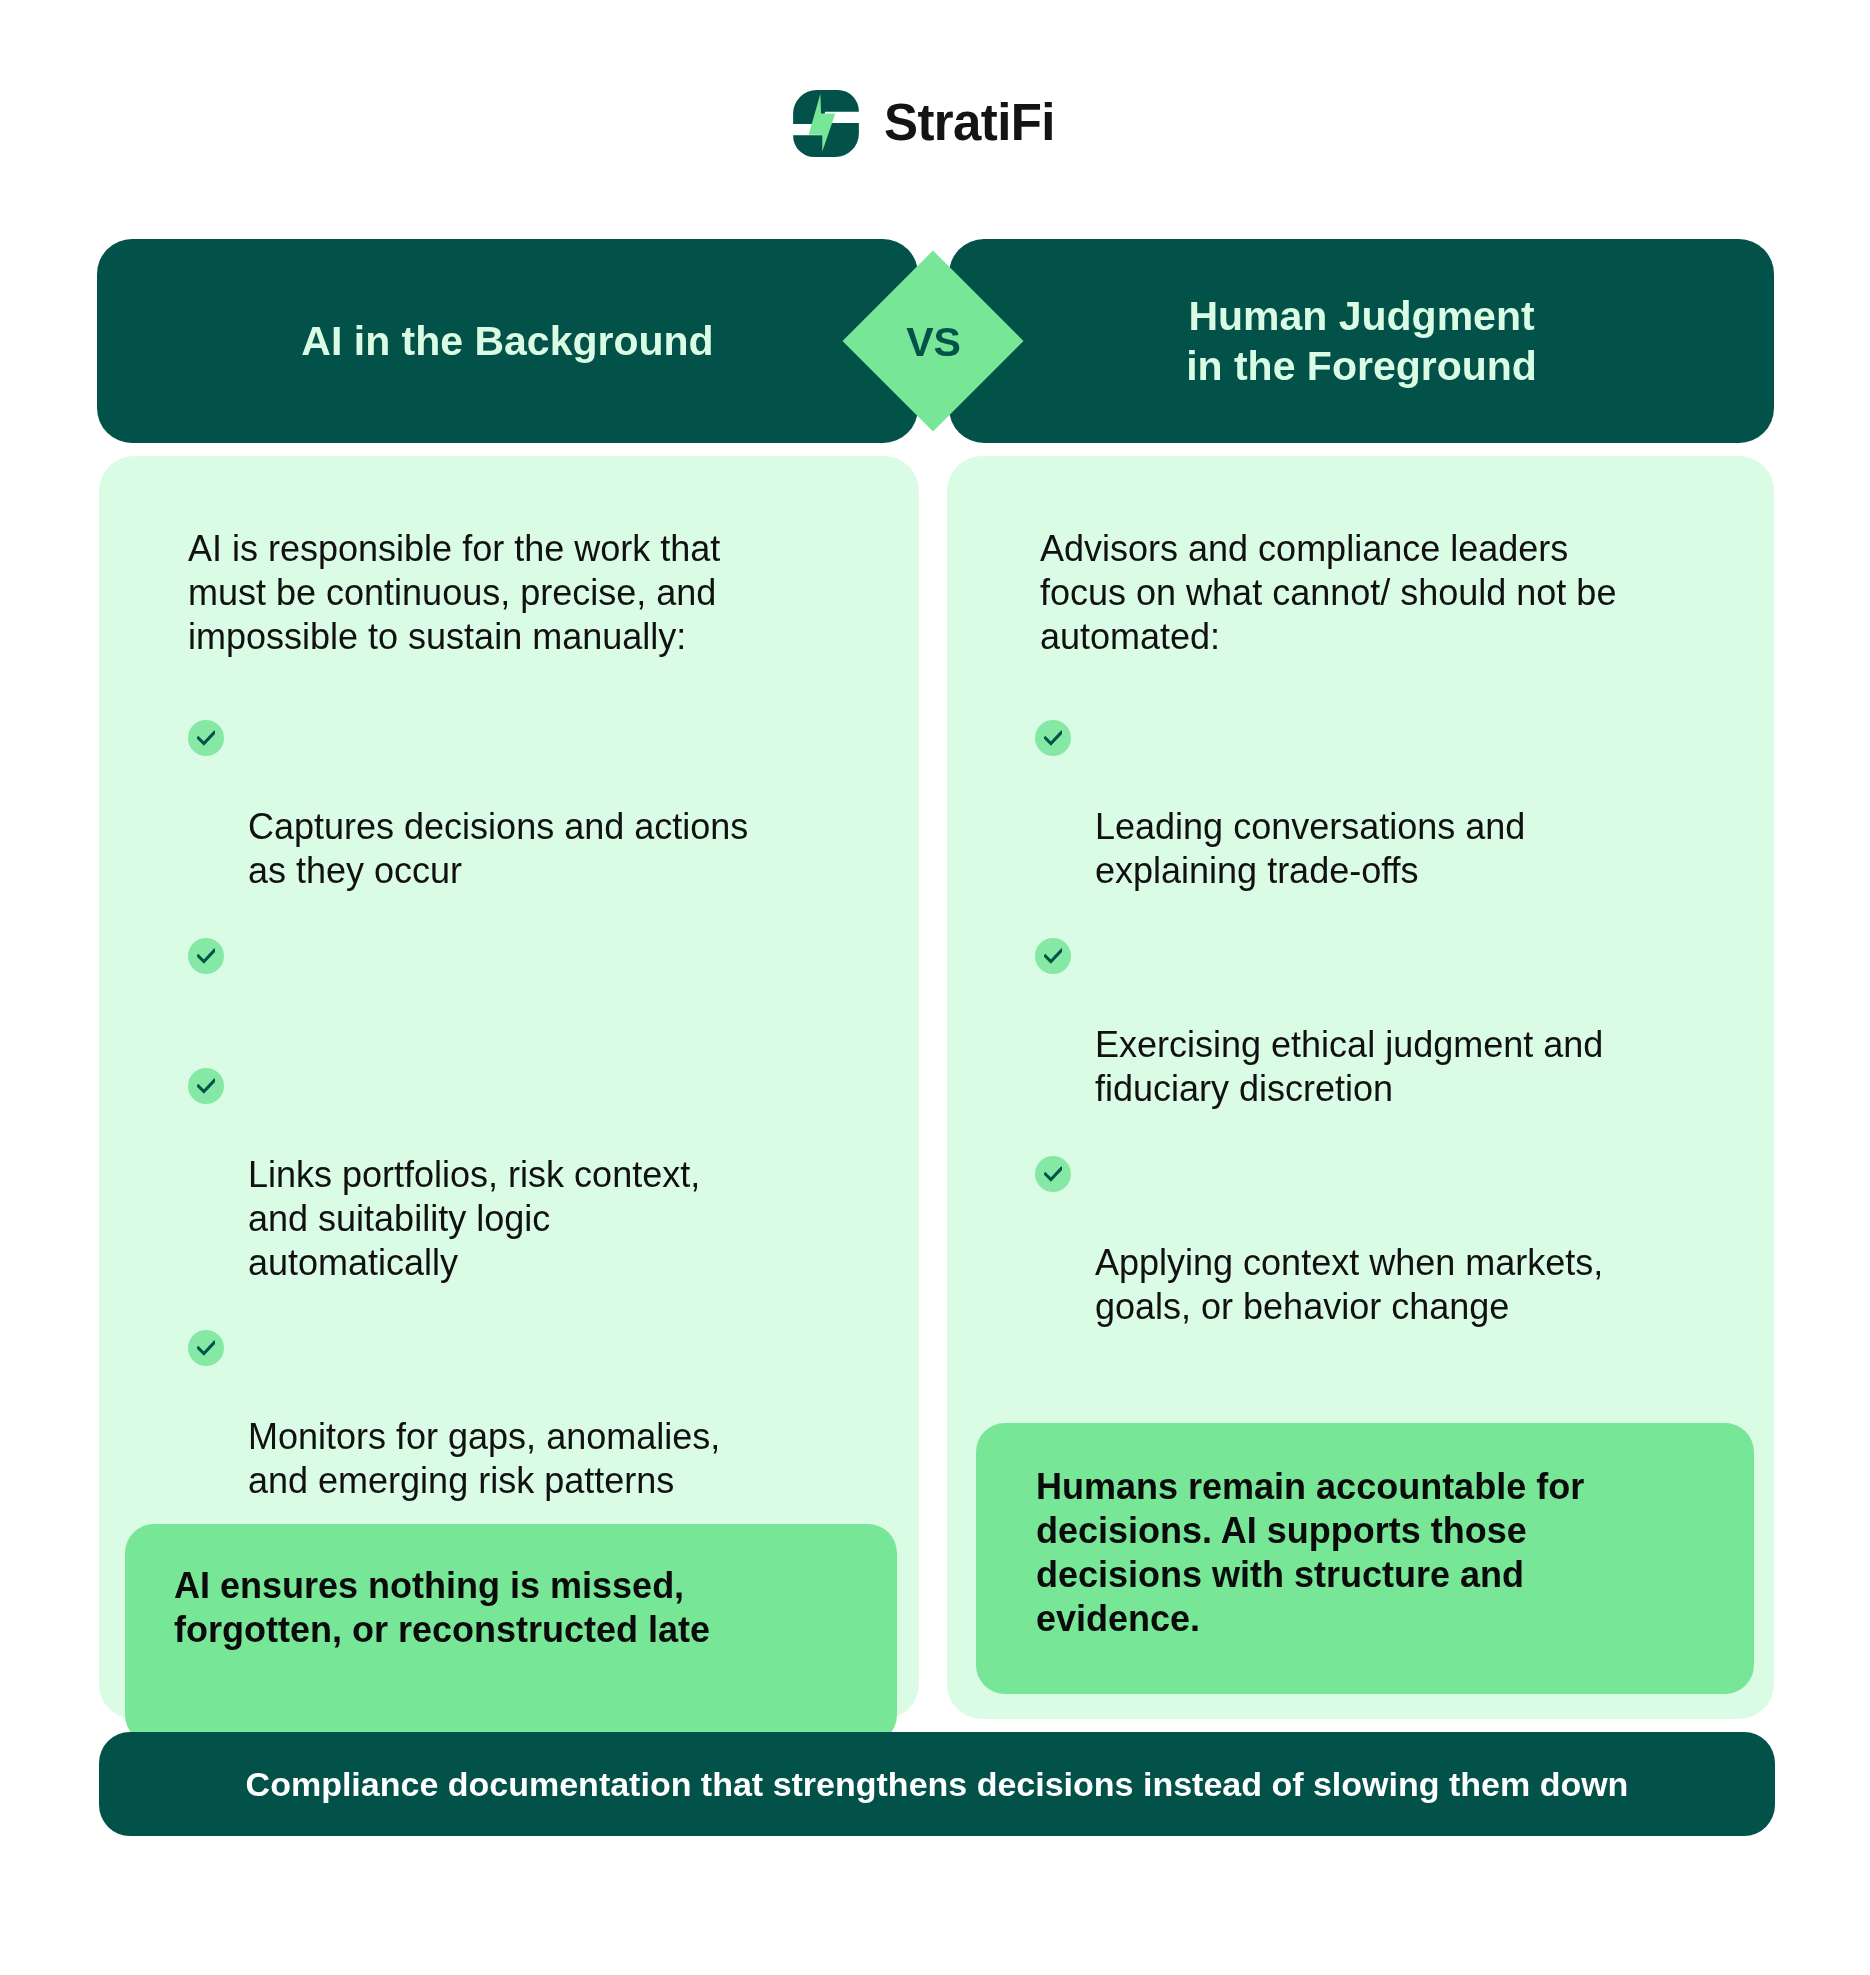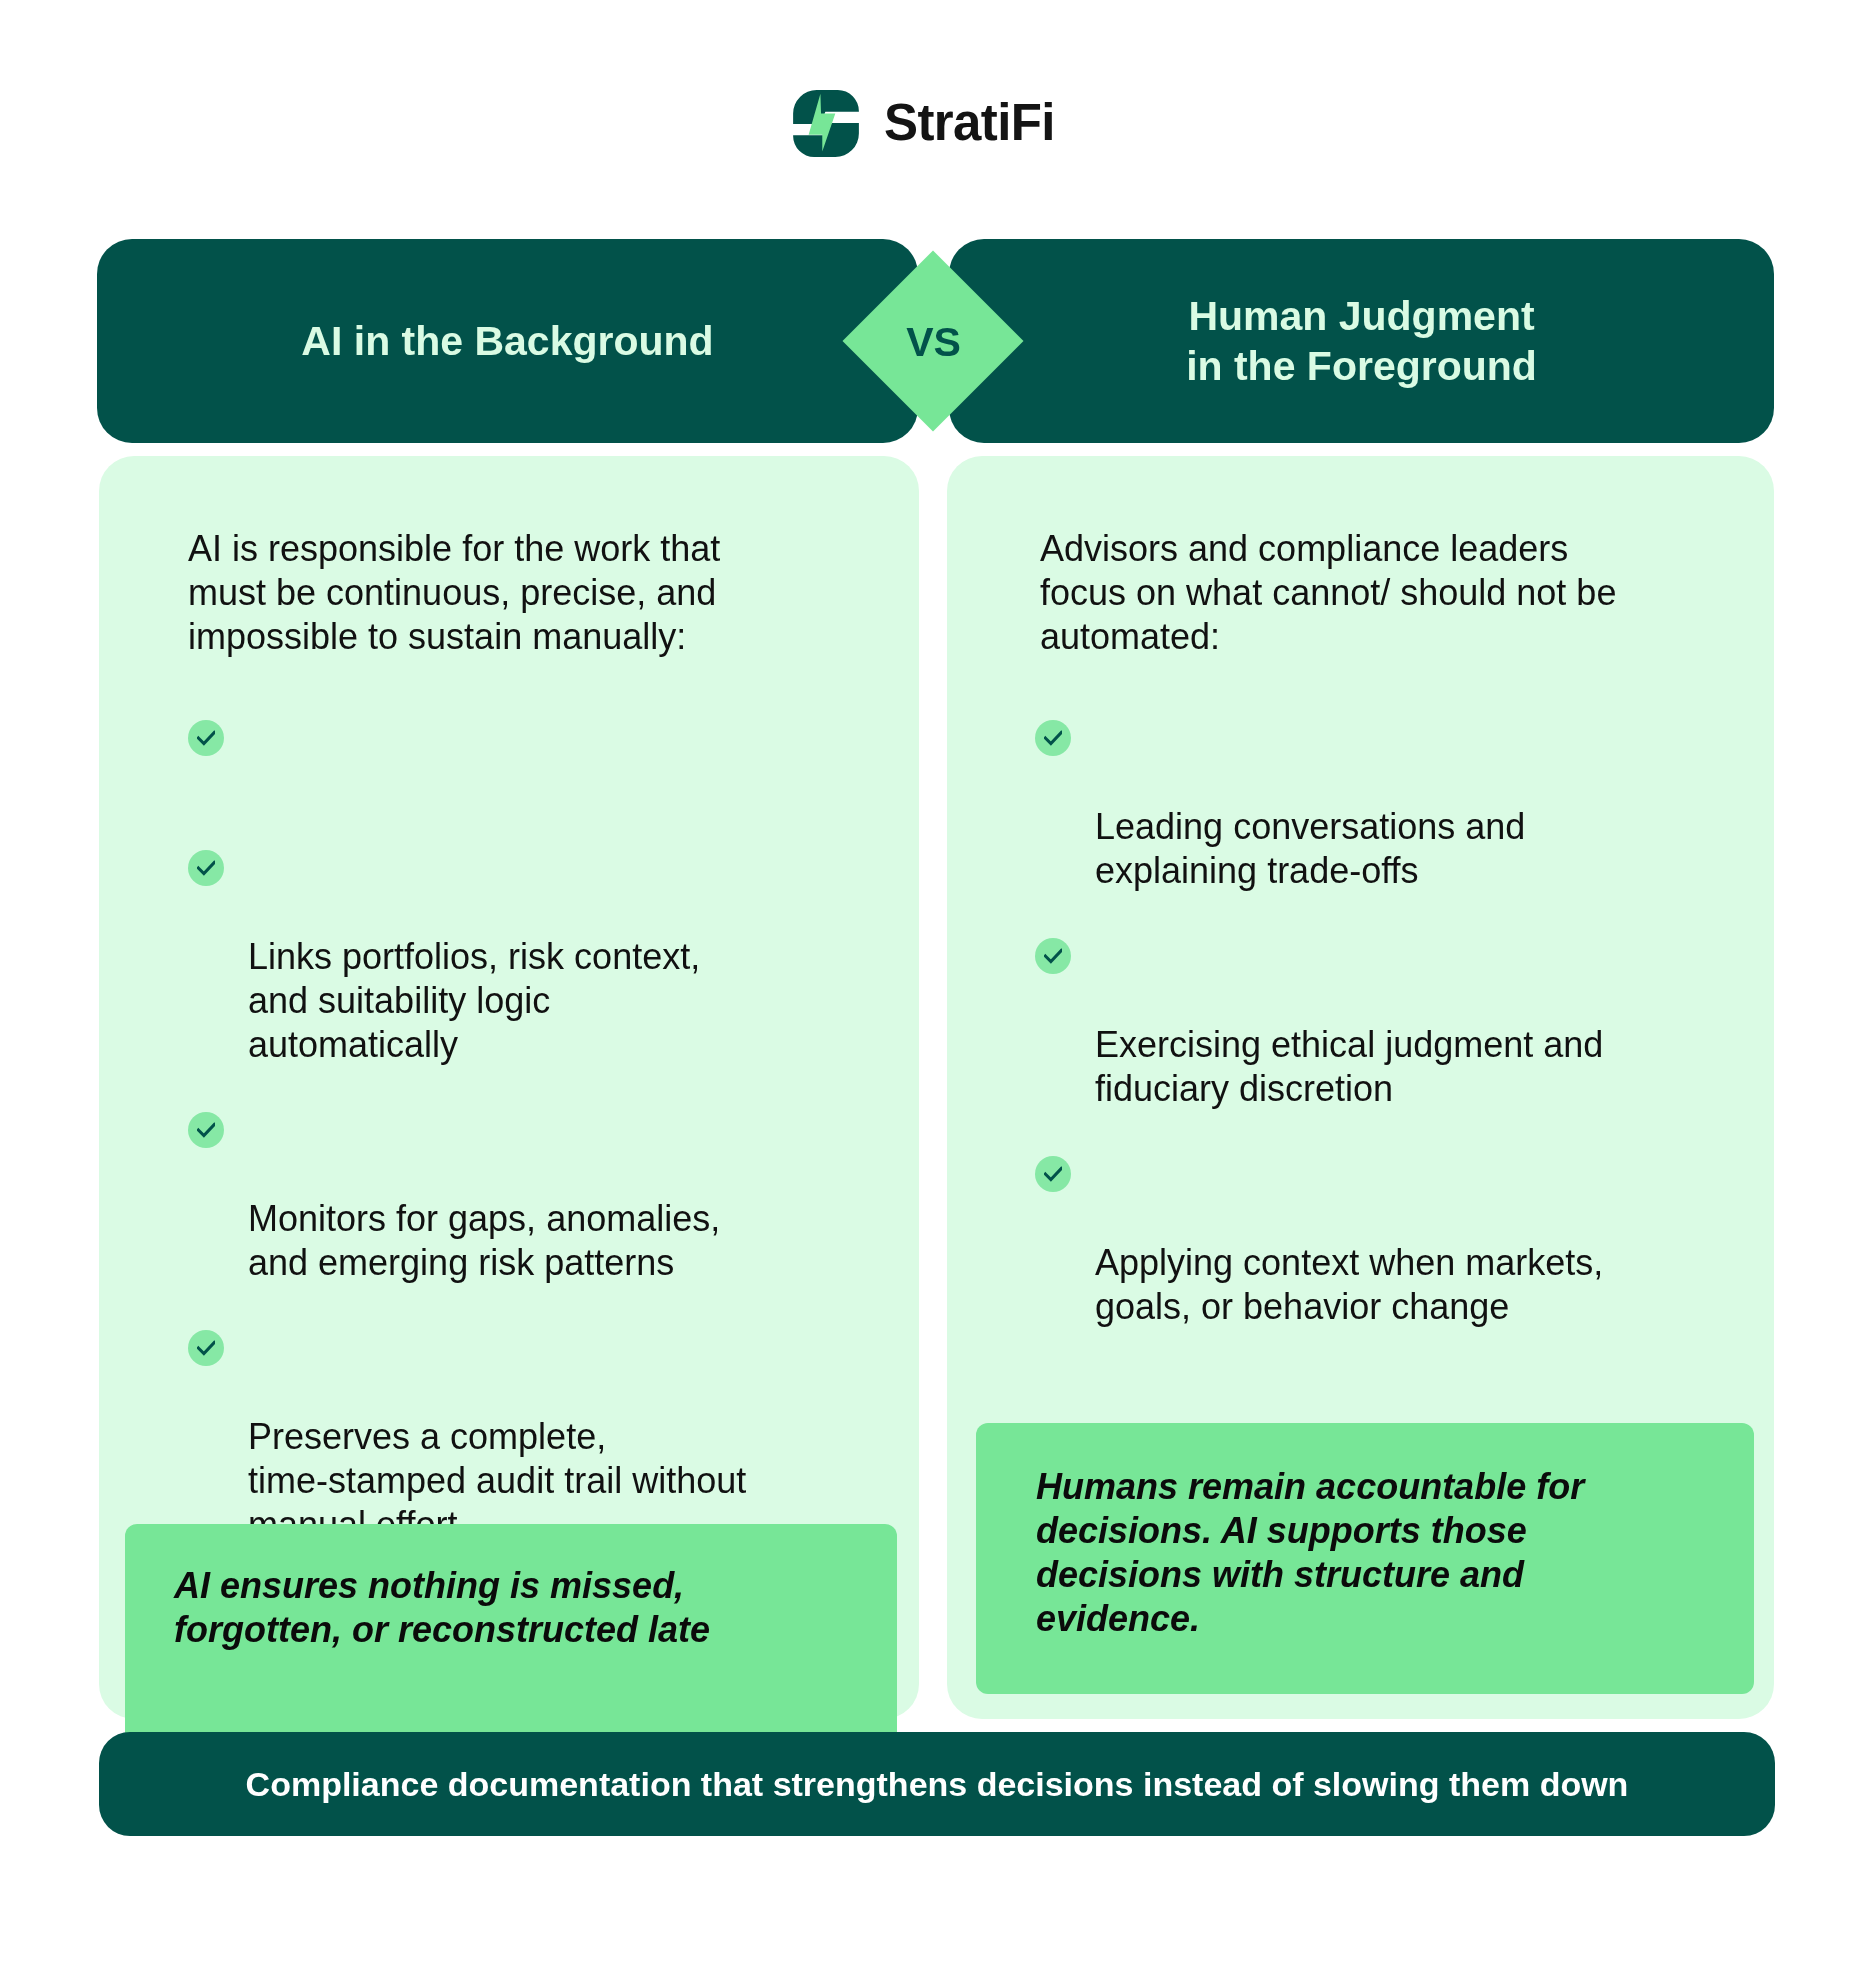--- a/index.html
+++ b/index.html
@@ -35,21 +35,21 @@
 
   .list { width: 686px; }
   .list-left { left: 188px; top: 717px; }
   .list-right { left: 1035px; top: 717px; }
   .list-item { position: relative; padding-left: 60px; margin-bottom: 42px;
                font-size: 36px; line-height: 44px; color: #111111; white-space: pre-line; }
   .check { position: absolute; left: 0; top: 2.5px; width: 36px; height: 36px;
            border-radius: 50%; background: #86E8A5; }
   .check svg { position: absolute; left: 8.7px; top: 10px; }
 
-  .callout { background: #77E697; border-radius: 12px; font-style: italic; }
+  .callout { background: #77E697; border-radius: 29px; }
   .callout-left { left: 125px; top: 1524px; width: 772px; height: 220px; }
   .callout-right { left: 976px; top: 1423px; width: 778px; height: 271px; }
   .callout-text { position: absolute; font-weight: 700; font-size: 36px; line-height: 44px;
                   color: #0B0B0B; white-space: pre-line; }
   .callout-left .callout-text { left: 49px; top: 40px; width: 698px; }
   .callout-right .callout-text { left: 60px; top: 42px; width: 686px; }
 
   .footer { left: 99px; top: 1732px; width: 1676px; height: 104px; background: #02524A;
             border-radius: 31px; display: flex; align-items: center; justify-content: center; }
   .footer-text { color: #ffffff; font-weight: 700; font-size: 34px; line-height: 41px; }
@@ -78,20 +78,29 @@
 </div>
 
 <div class="abs vs-diamond"></div>
 <div class="abs vs-label">VS</div>
 
 <div class="abs panel panel-left"></div>
 <div class="abs intro intro-left">AI is responsible for the work that
 must be continuous, precise, and
 impossible to sustain manually:</div>
 <div class="abs list list-left">
+  <div class="list-item">
+    <span class="check">
+      <svg width="18.7" height="16" viewBox="0 0 30 26">
+          <path d="M2 13 L11 22 L28 4" stroke="#02524A" stroke-width="5" fill="none" stroke-linecap="square"></path>
+        </svg>
+    </span>
+    <span>Captures decisions and actions
+as they occur</span>
+  </div>
   <div class="list-item">
     <span class="check">
       <svg width="18.7" height="16" viewBox="0 0 30 26">
           <path d="M2 13 L11 22 L28 4" stroke="#02524A" stroke-width="5" fill="none" stroke-linecap="square"></path>
         </svg>
     </span>
   </div>
   <div class="list-item">
     <span class="check">
       <svg width="18.7" height="16" viewBox="0 0 30 26">

